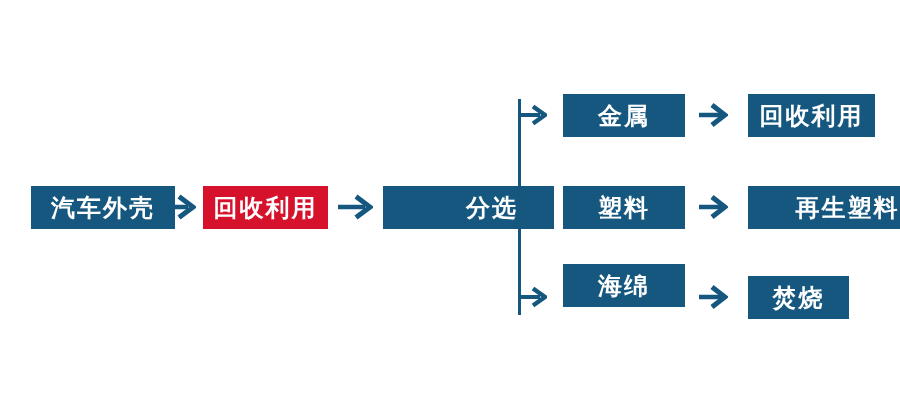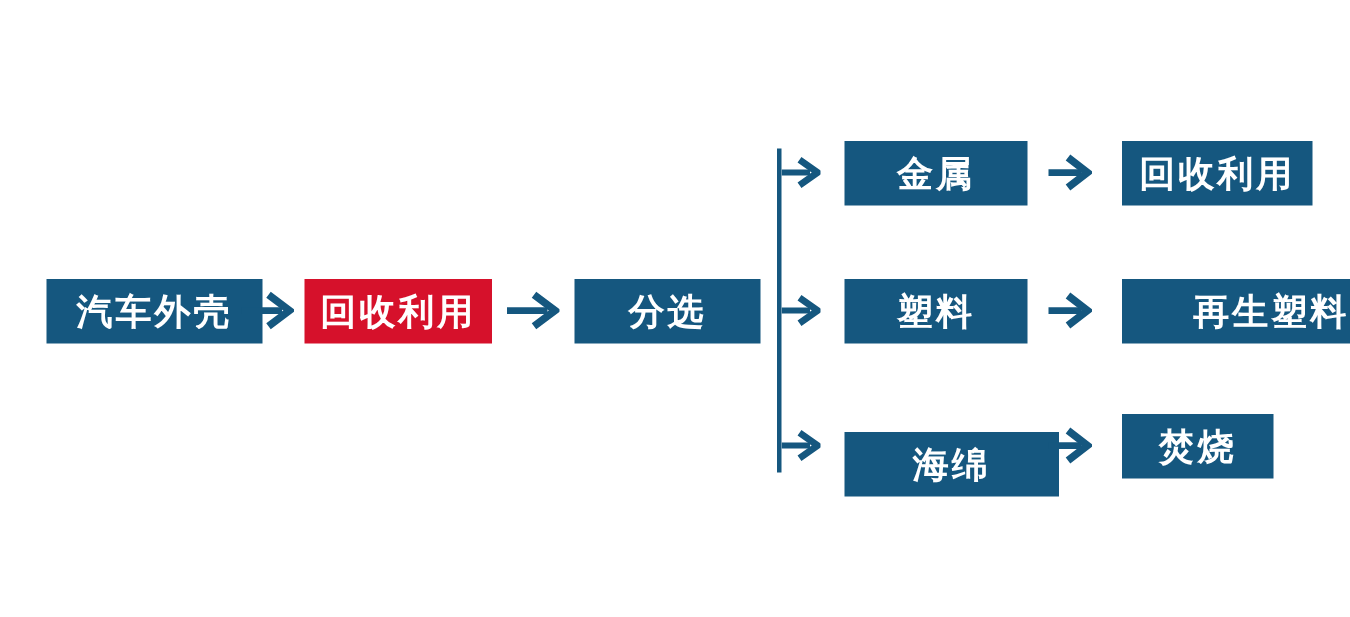--- a/index.html
+++ b/index.html
@@ -57,21 +57,21 @@
 
   <div class="node red" style="left:203px; top:186px; width:125px;">
     <span>回收利用</span>
   </div>
 
   <svg class="arrow" style="left:337px; top:194px;" width="36" height="26" viewBox="0 0 36 26">
     <line x1="1" y1="13" x2="28" y2="13" stroke-width="4.5"></line>
     <polyline points="19,2.5 33,13 19,23.5" fill="none" stroke-width="5"></polyline>
   </svg>
 
-  <div class="node blue" style="left:383px; top:186px; width:124px;">
+  <div class="node blue" style="left:383px; top:186px; width:124px;padding-left:47px;">
     <span>分选</span>
   </div>
 
   <div class="vline" style="left:518px; top:99px; width:3px; height:216px;"></div>
 
   <svg class="arrow" style="left:521px; top:104px;" width="26" height="22" viewBox="0 0 26 22">
     <line x1="0" y1="11" x2="19" y2="11" stroke-width="4"></line>
     <polyline points="12,2.5 24,11 12,19.5" fill="none" stroke-width="4.5"></polyline>
   </svg>
   <div class="node blue" style="left:563px; top:94px; width:122px;">
@@ -97,21 +97,21 @@
     <polyline points="14,3 27,13 14,23" fill="none" stroke-width="5"></polyline>
   </svg>
   <div class="node blue" style="left:748px; top:186px; width:127px;padding-left:36px;">
     <span>再生塑料</span>
   </div>
 
   <svg class="arrow" style="left:521px; top:286px;" width="26" height="22" viewBox="0 0 26 22">
     <line x1="0" y1="11" x2="19" y2="11" stroke-width="4"></line>
     <polyline points="12,2.5 24,11 12,19.5" fill="none" stroke-width="4.5"></polyline>
   </svg>
-  <div class="node blue" style="left:563px; top:288px; width:143px;justify-content:center;">
+  <div class="node blue" style="left:563px; top:264px; width:122px;justify-content:center;">
     <span>海绵</span>
   </div>
   <svg class="arrow" style="left:698px; top:284px;" width="30" height="26" viewBox="0 0 30 26">
     <line x1="1" y1="13" x2="23" y2="13" stroke-width="4.5"></line>
     <polyline points="14,3 27,13 14,23" fill="none" stroke-width="5"></polyline>
   </svg>
   <div class="node blue" style="left:748px; top:276px; width:101px;align-items:center;">
     <span>焚烧</span>
   </div>
 

